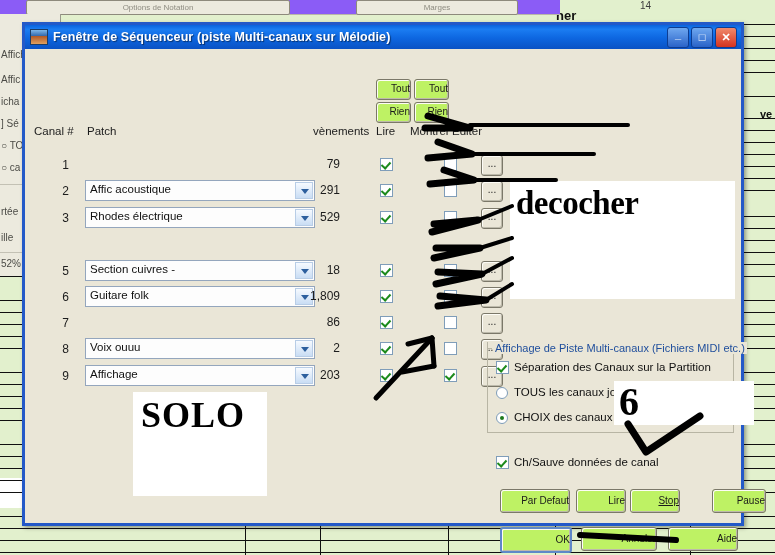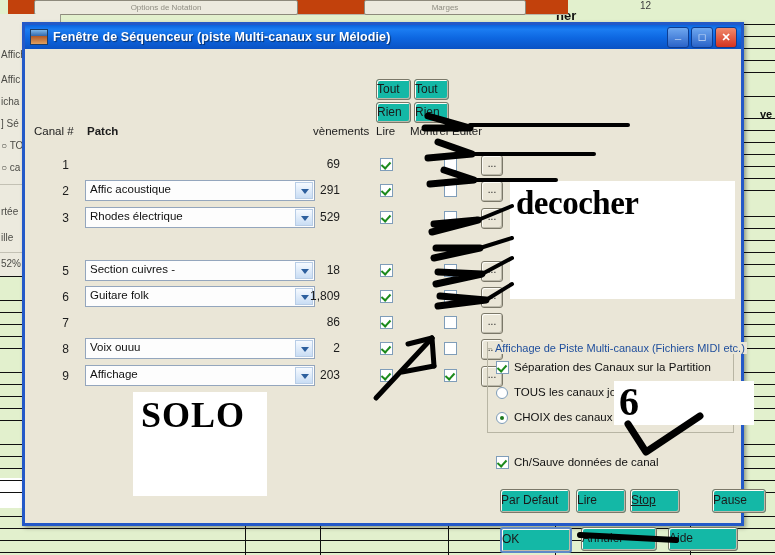--- a/index.html
+++ b/index.html
@@ -5,21 +5,21 @@
   html,body{margin:0;padding:0;}
   body{
     width:775px;height:555px;overflow:hidden;position:relative;
     font-family:"Liberation Sans",sans-serif;
     background:#ffffff;
   }
   
   #bg{position:absolute;inset:0;background:#e2f0cd;}
   .score-staff{position:absolute;left:0;width:775px;height:1px;background:#101010;}
   #bg-white-strip{position:absolute;left:0;top:478px;width:40px;height:30px;background:#ffffff;}
-  #bg-toolbar{position:absolute;left:8px;top:0;width:560px;height:14px;background:#c2410c;
+  #bg-toolbar{position:absolute;left:0;top:0;width:560px;height:14px;background:#8b5cf6;
               border-bottom:1px solid #b9b7a8;}
   .tb-btn{position:absolute;top:0px;height:13px;background:#eceade;border:1px solid #8d8a7c;
           border-radius:2px;font-size:8px;color:#8f8d82;text-align:center;line-height:13px;overflow:hidden;}
   #bg-left-dialog{position:absolute;left:0;top:14px;width:60px;height:262px;background:#eceade;
                   border-right:1px solid #9a998c;}
   .bgl-txt{position:absolute;font-size:10px;color:#4b4b46;white-space:nowrap;overflow:hidden;}
   .bgl-rule{position:absolute;left:0;height:1px;background:#c3c1b4;}
   #bg-measure-text{position:absolute;left:556px;top:8px;font-size:13px;font-weight:bold;color:#101010;}
   #bg-num-12{position:absolute;left:640px;top:0px;font-size:10px;color:#3c3c3c;}
   #bg-ve{position:absolute;left:760px;top:108px;font-size:11px;font-weight:bold;color:#101010;}
@@ -46,32 +46,32 @@
   #btn-max{background:linear-gradient(180deg,#6fa8f0,#2a63c8);}
   #btn-close{background:linear-gradient(180deg,#f08a6c,#d5321f);}
   #win-buttons{position:absolute;right:4px;top:2px;display:flex;}
   .wb-glyph{position:absolute;left:0;right:0;top:0;bottom:0;color:#fff;font-size:11px;
     line-height:19px;text-align:center;font-weight:bold;}
   #btn-min .wb-glyph{line-height:13px;}
 
   #body{position:relative;height:477px;}
 
   
-  .std-btn{background:#14b8a6;border:1px solid #7b7869;border-radius:3px;
-    font-size:12px;color:#1a1a1a;text-align:left;cursor:default;
+  .std-btn{background:#bef264;border:1px solid #7b7869;border-radius:3px;
+    font-size:10px;color:#1a1a1a;text-align:right;cursor:default;
     box-shadow:inset 1px 1px 0 #fdfcf6, inset -1px -1px 0 #bdbaab;}
   #tout1{position:absolute;left:351px;top:30px;width:33px;height:19px;line-height:18px;}
   #tout2{position:absolute;left:389px;top:30px;width:33px;height:19px;line-height:18px;}
   #rien1{position:absolute;left:351px;top:53px;width:33px;height:19px;line-height:18px;}
   #rien2{position:absolute;left:389px;top:53px;width:33px;height:19px;line-height:18px;}
 
   
   .hdr{position:absolute;font-size:11.5px;color:#1c1c1c;white-space:nowrap;}
   #h-canal{left:9px;top:76px;}
-  #h-patch{left:62px;top:76px;font-weight:bold;}
+  #h-patch{left:62px;top:76px;}
   #h-evt{left:288px;top:76px;}
   #h-lire{left:351px;top:76px;}
   #h-montrer{left:385px;top:76px;width:42px;overflow:hidden;}
   #h-editer{left:427px;top:76px;}
 
   
   .row{position:absolute;left:0;width:100%;height:26px;}
   .r-num{position:absolute;left:24px;width:20px;text-align:right;font-size:12px;color:#1c1c1c;top:4px;}
   .combo{position:absolute;left:60px;top:0;width:230px;height:21px;background:#fdfdfd;
     border:1px solid #94a6bd;box-sizing:border-box;}
@@ -128,21 +128,21 @@
   #txt-solo{left:141px;top:394px;font-size:36px;letter-spacing:1px;}
   #note-six{left:614px;top:381px;width:140px;height:44px;}
   #txt-six{left:619px;top:378px;font-size:40px;}
 </style>
 </head>
 <body>
 
 <div id="bg">
   <div id="bg-white-strip"></div>
   <div id="bg-measure-text">ner</div>
-  <div id="bg-num-12">12</div>
+  <div id="bg-num-12">14</div>
   <div id="bg-ve">ve</div>
 <div class="score-staff" style="top: 24px;"></div>
     <div class="score-staff" style="top: 36px;"></div>
     <div class="score-staff" style="top: 48px;"></div>
     <div class="score-staff" style="top: 60px;"></div>
     <div class="score-staff" style="top: 72px;"></div>
     <div class="score-staff" style="top: 96px;"></div>
     <div class="score-staff" style="top: 118px;"></div>
     <div class="score-staff" style="top: 130px;"></div>
     <div class="score-staff" style="top: 142px;"></div>
@@ -229,21 +229,21 @@
     <div class="hdr" id="h-canal">Canal #</div>
     <div class="hdr" id="h-patch">Patch</div>
     <div class="hdr" id="h-evt">vènements</div>
     <div class="hdr" id="h-lire">Lire</div>
     <div class="hdr" id="h-montrer">Montrer</div>
     <div class="hdr" id="h-editer">Editer</div>
 
     <div id="rows">
         <div class="row" style="top: 105px;">
           <div class="r-num">1</div>
-          <div class="r-evt">69</div>
+          <div class="r-evt">79</div>
           <div class="cbx c-lire checked"></div>
           <div class="cbx c-montrer"></div>
           <div class="ed-btn">...</div>
         </div>
         <div class="row" style="top: 131px;">
           <div class="r-num">2</div>
           <div class="combo">
             <div class="combo-text">Affic acoustique</div>
             <div class="combo-arrow"></div>
           </div>

